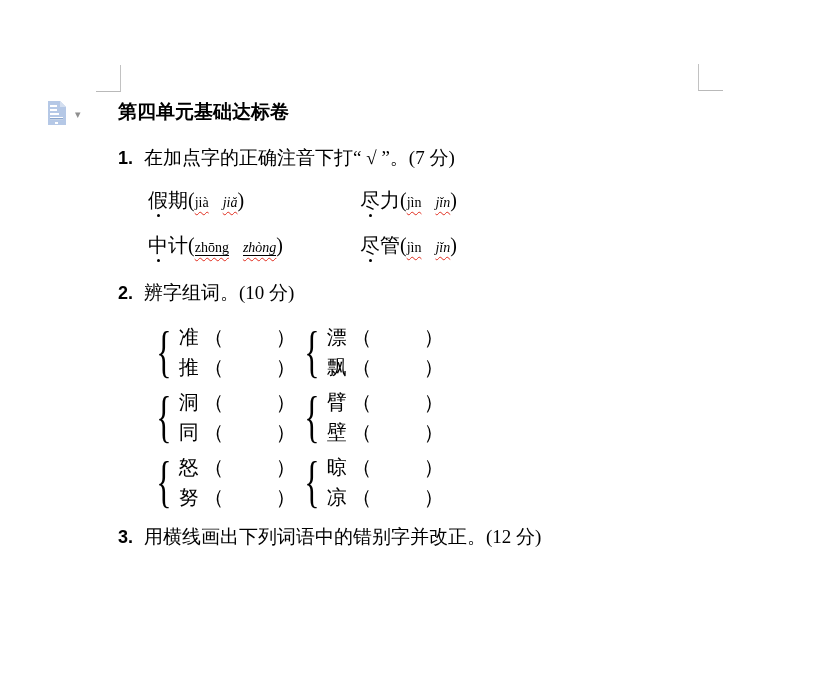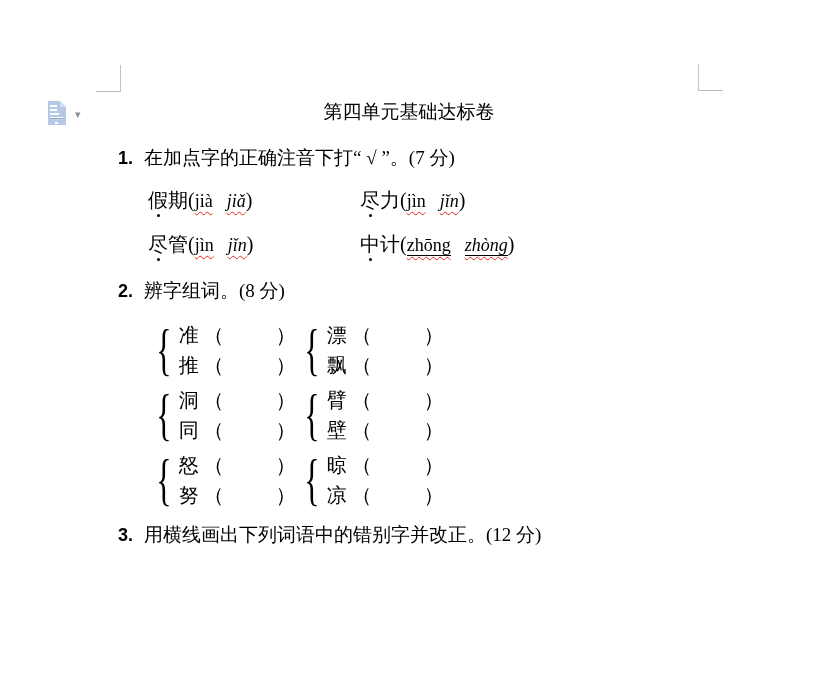--- a/index.html
+++ b/index.html
@@ -22,23 +22,23 @@
     position:absolute; left:43px; top:98px;
     display:flex; align-items:center; gap:6px;
     background:none; border:none; padding:2px; cursor:pointer;
   }
   .caret { color:#8f8f8f; font-size:11px; line-height:11px; font-family:"DejaVu Sans",sans-serif; }
 
   .content { position:absolute; left:118px; top:96px; width:582px; }
 
   .title {
     margin:4px 0 0 0;
-    text-align:center;
+    text-align:left;
     font-family:"Liberation Sans","DejaVu Sans",sans-serif;
-    font-weight:400;
+    font-weight:700;
     font-size:19px; line-height:24px;
   }
 
   .heading {
     margin:22px 0 0 0;
     font-family:"Liberation Sans","DejaVu Sans",sans-serif;
     font-weight:700;
     font-size:19px; line-height:24px;
   }
   .heading .score {
@@ -63,21 +63,21 @@
     row-gap:18px;
     font-size:20px; line-height:25px;
   }
   .dotted { position:relative; display:inline-block; }
   .dotted::after {
     content:""; position:absolute;
     left:50%; margin-left:-1.5px; bottom:-4px;
     width:3px; height:3px; border-radius:50%;
     background:#000;
   }
-  .pinyin { font-size:18px; }
+  .pinyin { font-size:14px; }
   .gap-l { margin-left:14px;font-style:italic; }
   .pw {
     text-decoration-line:underline;
     text-decoration-style:wavy;
     text-decoration-color:#e02b1d;
     text-decoration-thickness:1px;
     text-underline-offset:4px;
   }
   .pu {
     border-bottom:1px solid #000;
@@ -129,25 +129,25 @@
 <div class="content">
 
   <h1 class="title">第四单元基础达标卷</h1>
 
 
   <div class="qline"><span class="qnum">1.</span><span>在加点字的正确注音下打“ √ ”。(7 分)</span></div>
 
   <div class="grid1">
     <div><span class="dotted">假</span><span>期</span><span>(</span><span class="pinyin pw">jià</span><span class="pinyin pw gap-l">jiǎ</span><span>)</span></div>
     <div><span class="dotted">尽</span><span>力</span><span>(</span><span class="pinyin pw">jìn</span><span class="pinyin pw gap-l">jǐn</span><span>)</span></div>
+    <div><span class="dotted">中</span><span>计</span><span>(</span><span class="pinyin pw pu">zhōng</span><span class="pinyin pw pu gap-l">zhòng</span><span>)</span></div>
     <div><span class="dotted">尽</span><span>管</span><span>(</span><span class="pinyin pw">jìn</span><span class="pinyin pw gap-l">jǐn</span><span>)</span></div>
-    <div><span class="dotted">中</span><span>计</span><span>(</span><span class="pinyin pw pu">zhōng</span><span class="pinyin pw pu gap-l">zhòng</span><span>)</span></div>
   </div>
 
-  <div class="qline qline2"><span class="qnum">2.</span><span>辨字组词。(8 分)</span></div>
+  <div class="qline qline2"><span class="qnum">2.</span><span>辨字组词。(10 分)</span></div>
 
   <div class="grid2">
     <div class="pair">
       <span class="brace">{</span>
       <div>
         <div class="pline"><span>准</span><span class="popen">（</span><span class="sp"></span><span>）</span></div>
         <div class="pline"><span>推</span><span class="popen">（</span><span class="sp"></span><span>）</span></div>
       </div>
     </div>
     <div class="pair">

